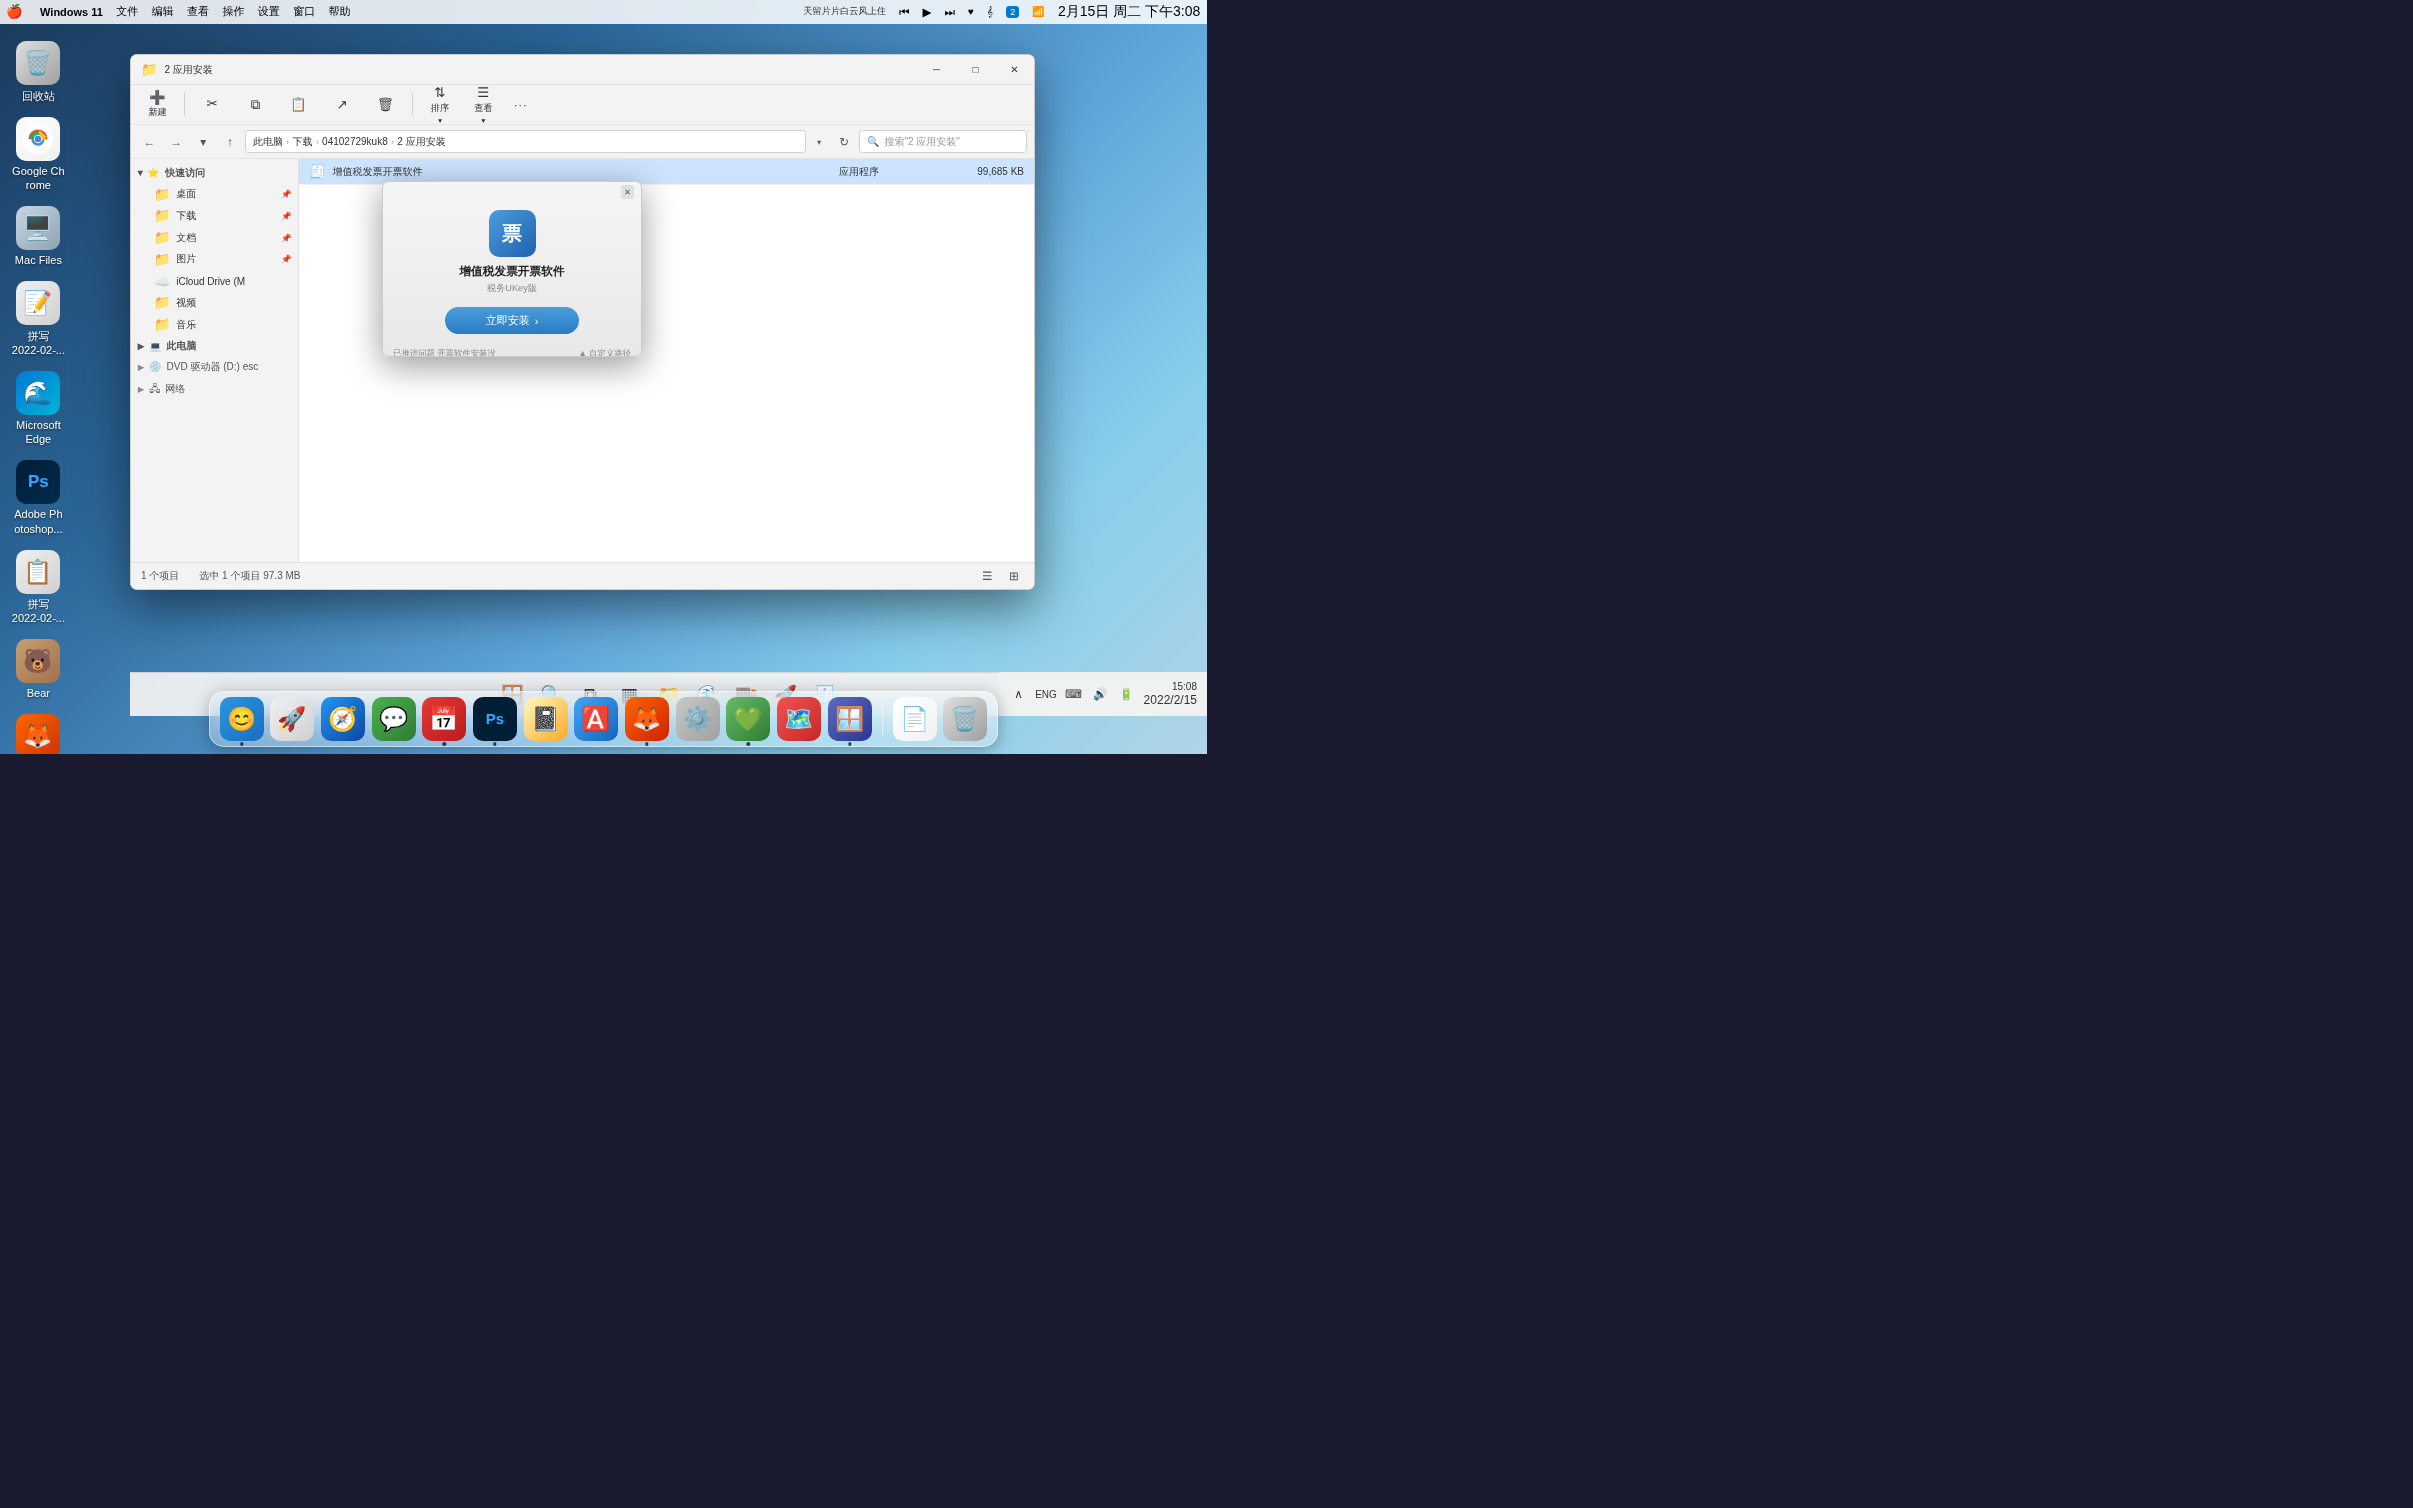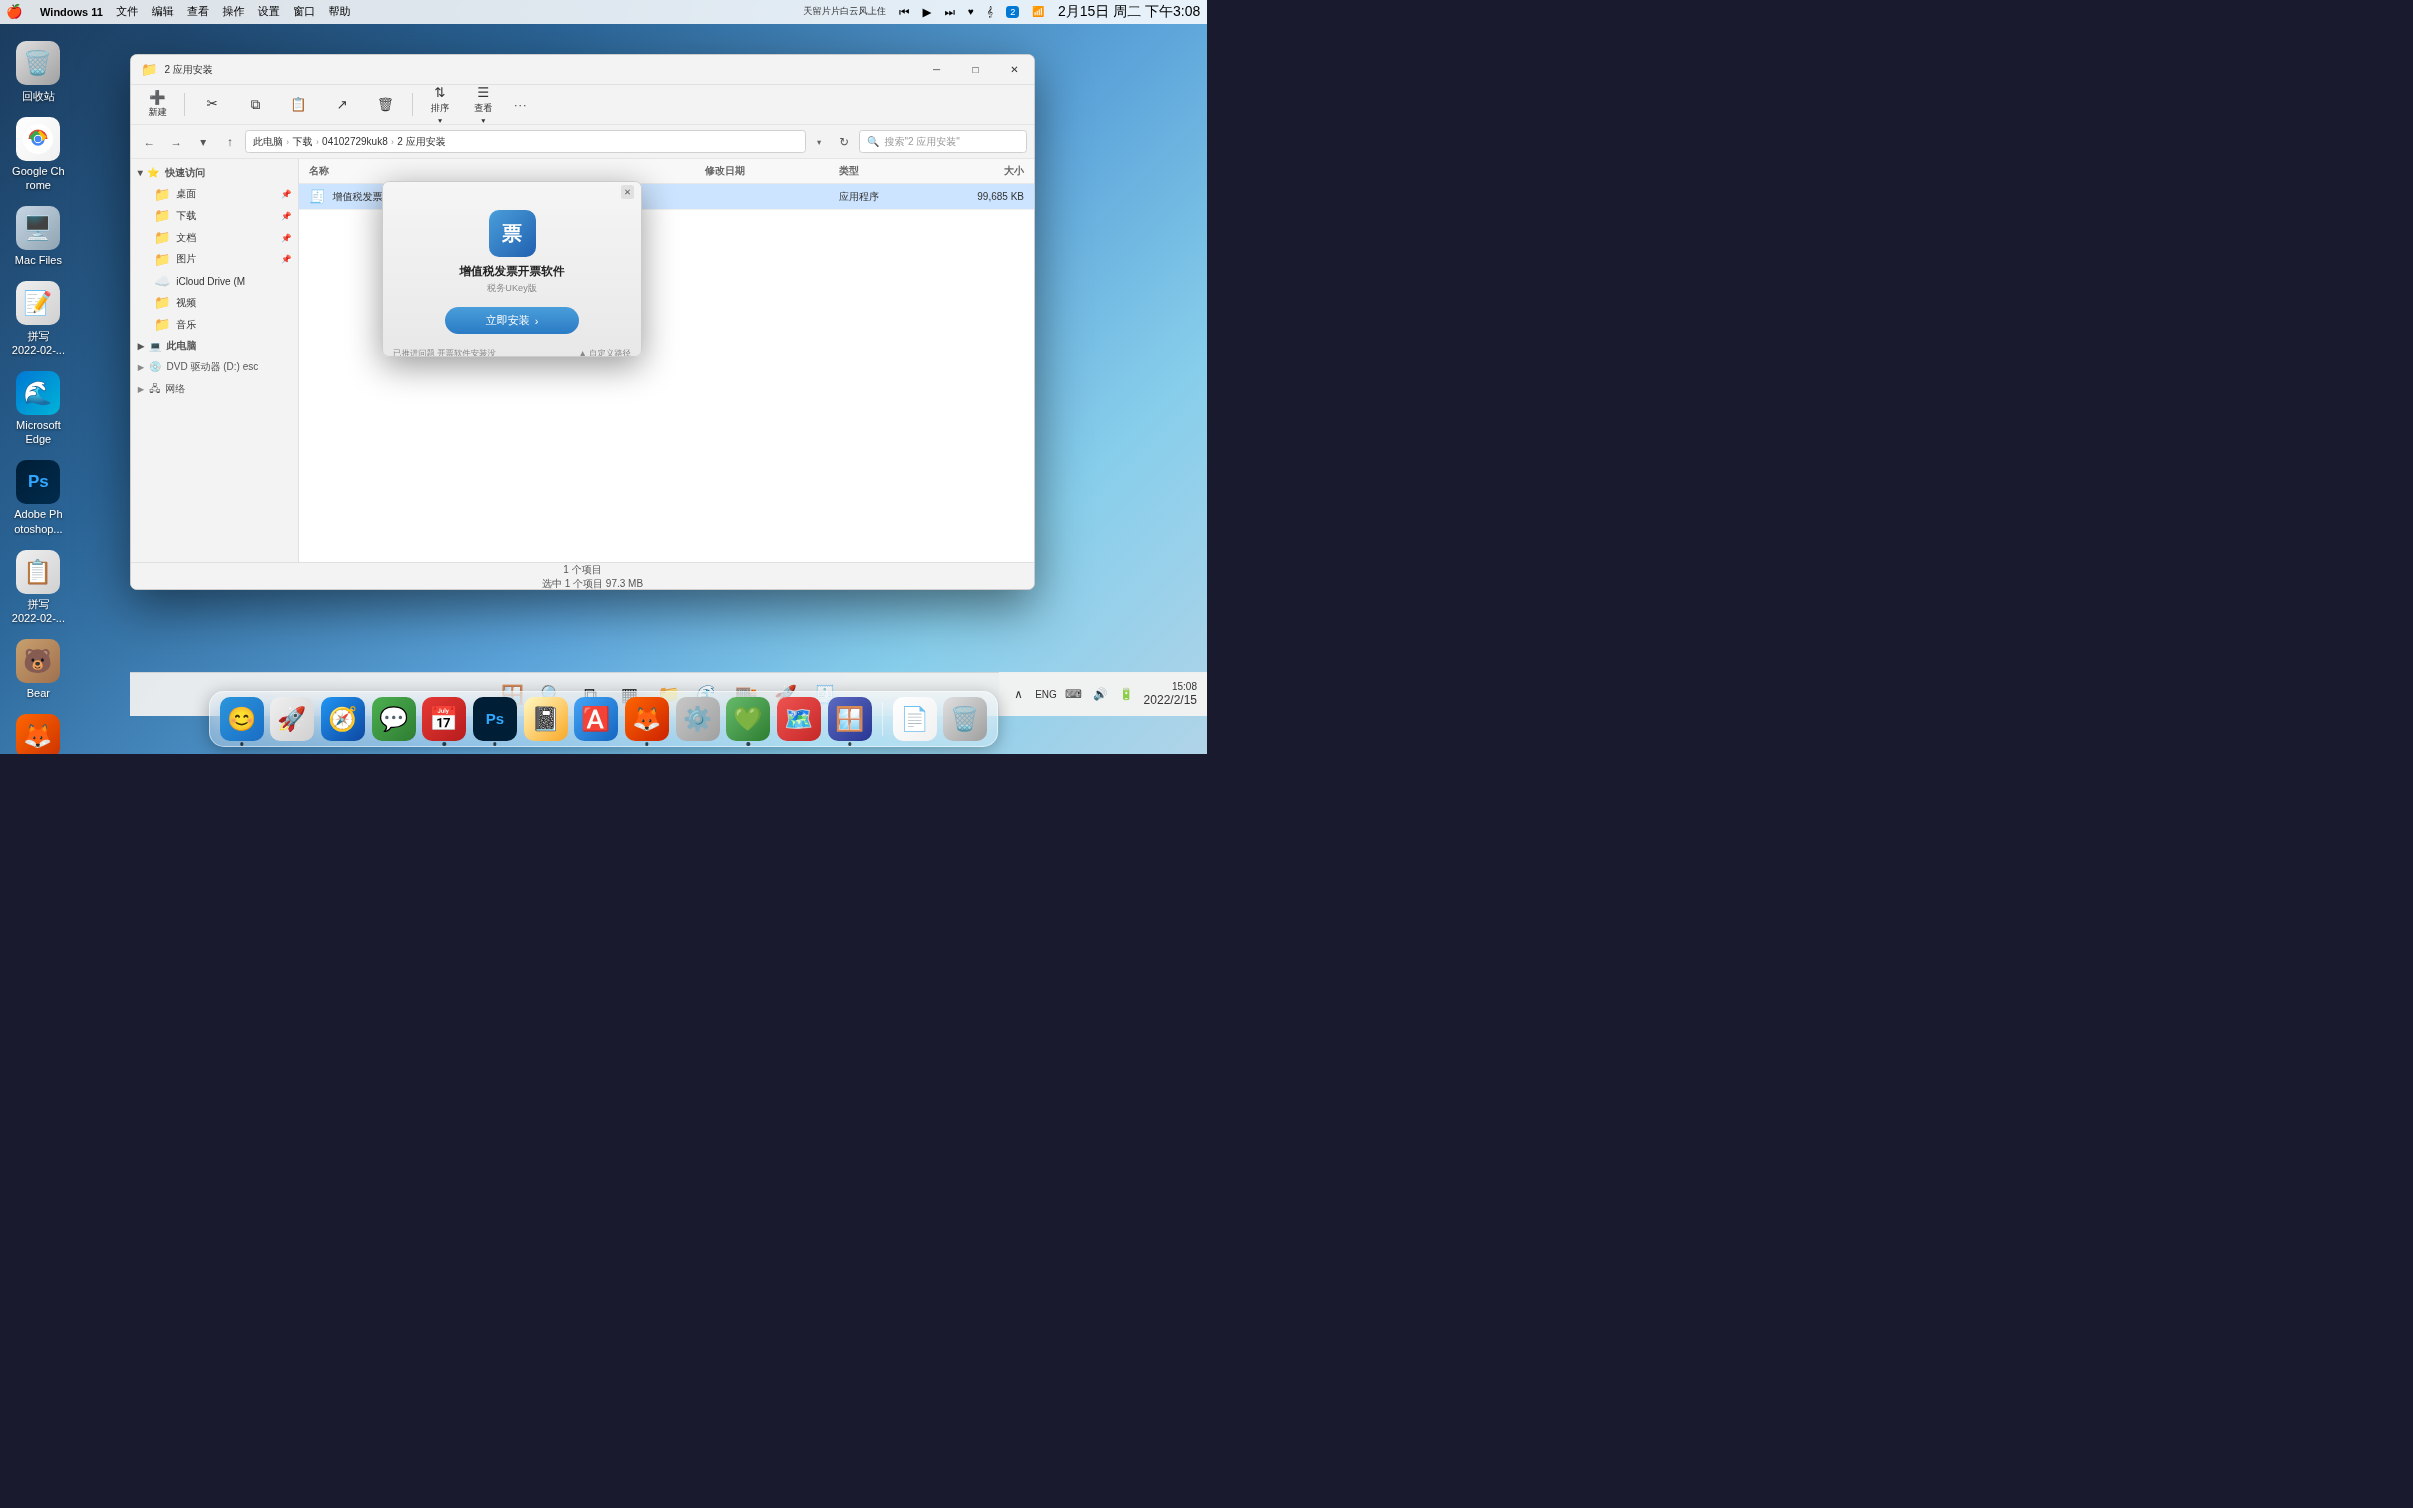--- a/index.html
+++ b/index.html
@@ -349,21 +349,20 @@
       border-top: 0.8px solid #e0e0e0;
       display: flex;
       align-items: center;
       padding: 0 10px;
       font-size: 10px;
       color: #555;
       position: absolute;
       bottom: 0;
       left: 0;
       right: 0;
-      flex-direction: column;
     }
     .statusbar-right {
       margin-left: auto;
       display: flex;
       gap: 6.7px;
     }
     .view-btn {
       width: 20px;
       height: 20px;
       display: flex;
@@ -805,26 +804,20 @@
         </div>
 
         <div class="sidebar-section-header" style="font-size:10px;font-weight:400;">
           <span style="font-size:8.4px;color:#888;">▶</span>
           <span>🖧</span>
           <span>网络</span>
         </div>
       </div>
 
       <div class="win-filelist">
-        <div class="filelist-header">
-          <span class="col-name">名称</span>
-          <span class="col-date">修改日期</span>
-          <span class="col-type">类型</span>
-          <span class="col-size">大小</span>
-        </div>
         <div class="file-row selected">
           <span class="file-icon">🧾</span>
           <span class="col-name">增值税发票开票软件</span>
           <span class="col-date"></span>
           <span class="col-type">应用程序</span>
           <span class="col-size">99,685 KB</span>
         </div>
       </div>
     </div>
 

